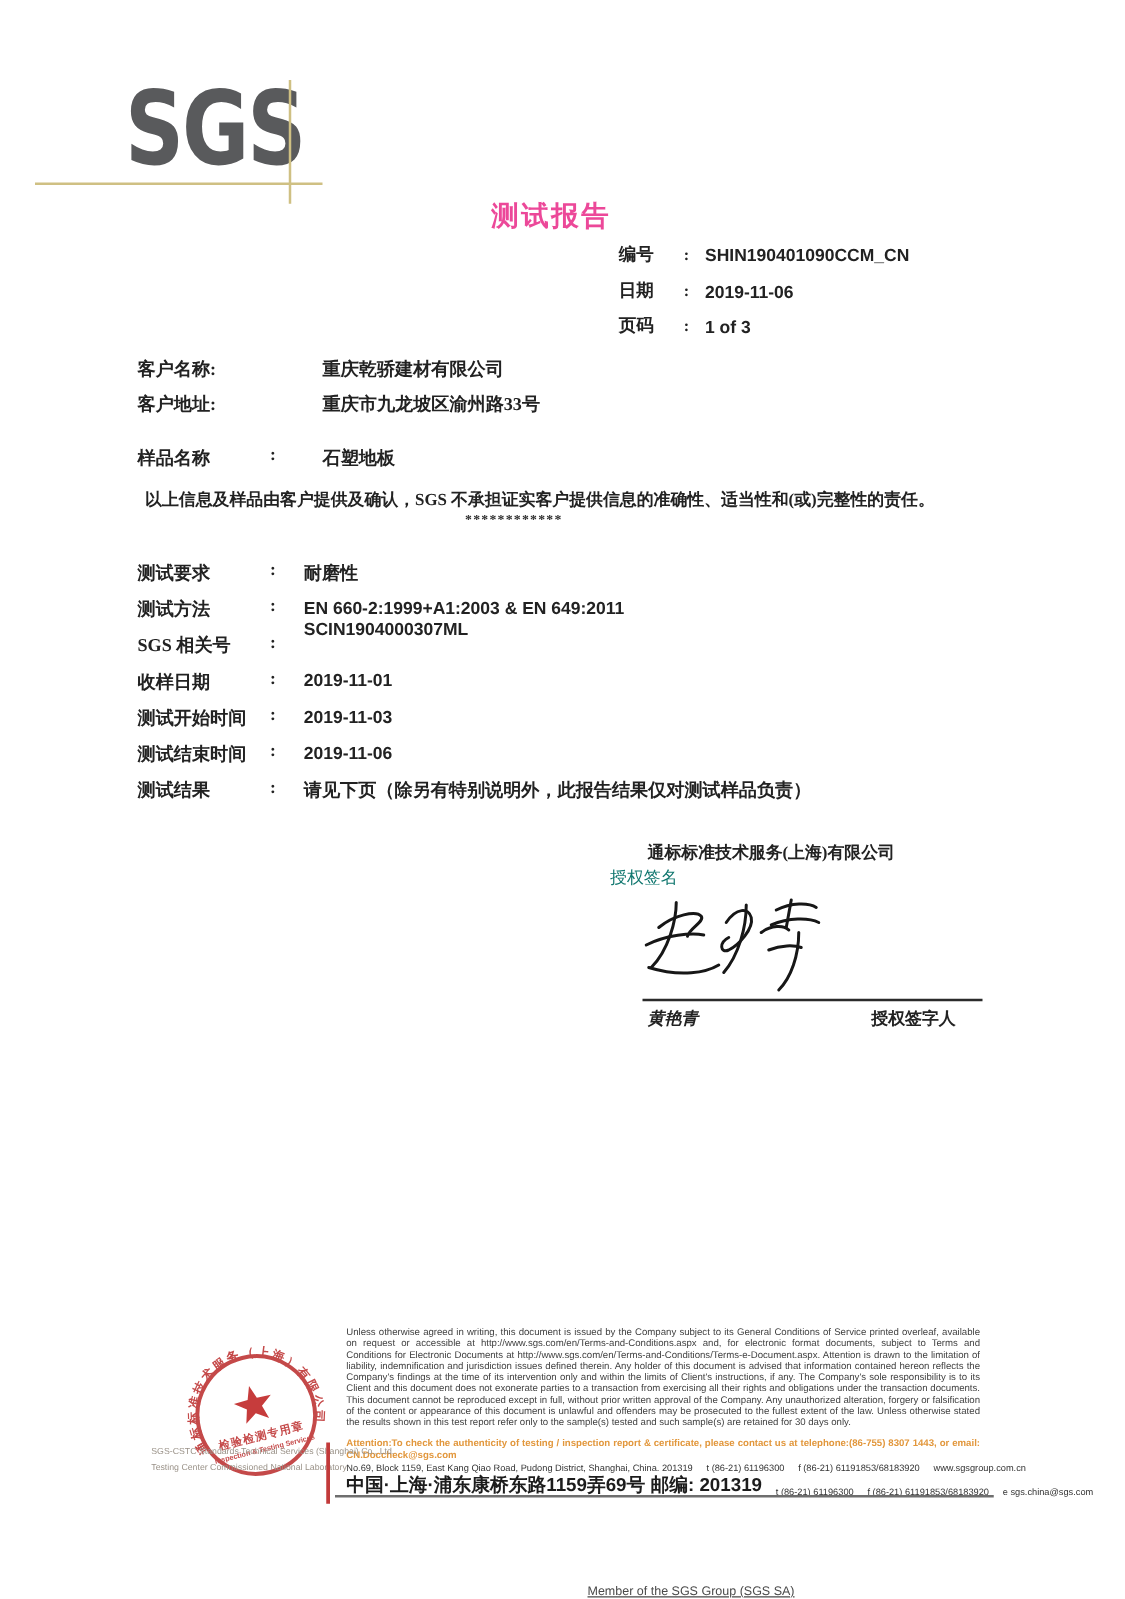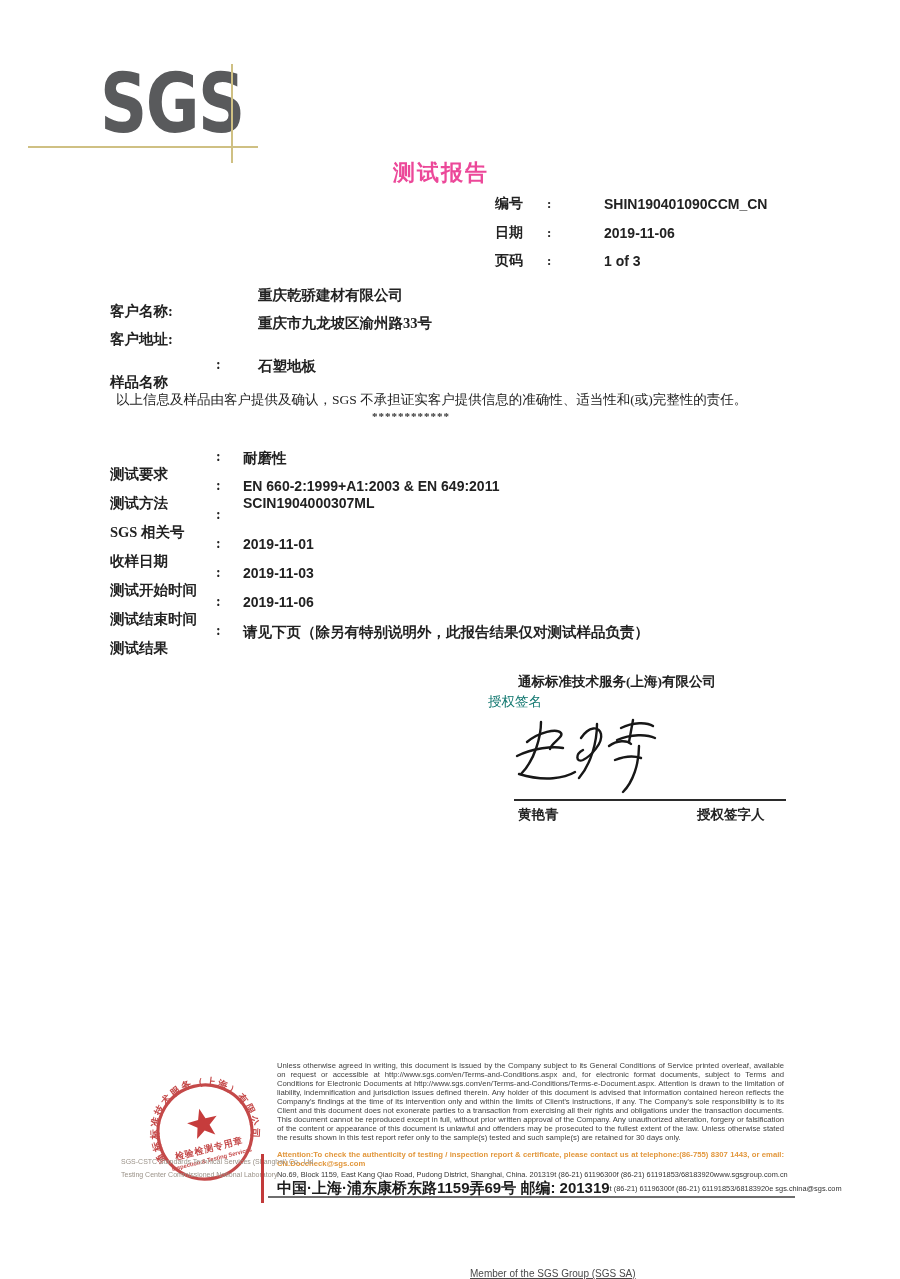--- a/index.html
+++ b/index.html
@@ -18,46 +18,46 @@
     letter-spacing:-2px;transform:scaleX(.8);transform-origin:left top;
   }
   .crosshair-h{left:28px;top:146px;width:230px;height:2px;background:#cfc083;}
   .crosshair-v{left:231px;top:64px;width:2px;height:99px;background:#cfc083;}
 
   .doc-title{left:393px;top:158px;font-size:22px;font-weight:bold;letter-spacing:2px;color:#ec4899;}
 
   .hdr-label{left:495px;font-size:14px;font-weight:bold;color:#222;}
   .hdr-colon{left:547px;font-size:13px;font-weight:bold;color:#222;}
   .hdr-value{left:564px;font-size:14px;font-weight:bold;color:#222;
-    font-family:"Liberation Sans","DejaVu Sans",sans-serif;margin-left:40px;}
+    font-family:"Liberation Sans","DejaVu Sans",sans-serif;}
 
-  .lbl{left:110px;font-size:14.5px;font-weight:600;color:#222;margin-top:16px;}
+  .lbl{left:110px;font-size:14.5px;font-weight:600;color:#222;}
   .colon{left:216px;font-size:14px;font-weight:bold;color:#222;}
   .val-cjk{font-size:14.5px;font-weight:bold;color:#222;}
   .val-lat{font-size:14px;font-weight:bold;color:#222;
     font-family:"Liberation Sans","DejaVu Sans",sans-serif;}
 
-  .disclaimer{left:116px;top:391px;font-size:13.5px;color:#222;white-space:nowrap;font-weight:400;}
+  .disclaimer{left:116px;top:391px;font-size:13.5px;color:#222;white-space:nowrap;font-weight:700;}
   .stars{left:372px;top:410px;font-size:11px;font-weight:bold;letter-spacing:1px;color:#333;}
 
   .sig-company{left:518px;top:673px;font-size:13.5px;font-weight:600;color:#222;}
   .sig-label{left:488px;top:693px;font-size:13.5px;font-weight:400;color:#0f766e;}
   .sig-line{left:514px;top:799px;width:272px;height:2px;background:#2b2b2b;}
-  .signer-name{left:518px;top:806px;font-size:13.5px;font-weight:600;color:#222;}
+  .signer-name{left:518px;top:806px;font-size:13.5px;font-weight:600;color:#222;font-style:italic;}
   .signer-title{left:697px;top:806px;font-size:13.5px;font-weight:600;color:#222;}
 
   .stamp{left:139px;top:1066px;width:132px;height:132px;z-index:2;opacity:.92;}
   .stamp-cap1{left:121px;top:1158px;font-size:7px;color:#9a9288;z-index:3;white-space:nowrap;}
   .stamp-cap2{left:121px;top:1171px;font-size:7px;color:#9a9288;z-index:3;white-space:nowrap;}
 
   .legal{left:277px;top:1061px;width:507px;font-size:7.7px;line-height:9px;
     color:#3f3f3f;text-align:justify;}
   .attention{left:277px;top:1150px;width:507px;font-size:7.7px;line-height:9px;
     color:#e2973c;font-weight:600;text-align:justify;}
-  .addr{left:277px;display:flex;align-items:center;white-space:nowrap;
+  .addr{left:277px;display:flex;gap:11px;align-items:flex-end;white-space:nowrap;
     font-size:7.4px;color:#333;}
   .addr-en{top:1170px;}
   .addr-cn{top:1179px;}
   .addr-cn .cn-seg{font-size:15px;font-weight:bold;color:#1c1c1c;}
   .red-vline{left:261px;top:1154px;width:3px;height:49px;background:#c23a3a;z-index:4;}
   .footer-hline{left:268px;top:1196px;width:527px;height:2px;background:#6e6e6e;}
   .member{left:470px;top:1268px;width:300px;font-size:10px;color:#4a4a4a;text-decoration:underline;}
 </style>
 </head>
 <body>

